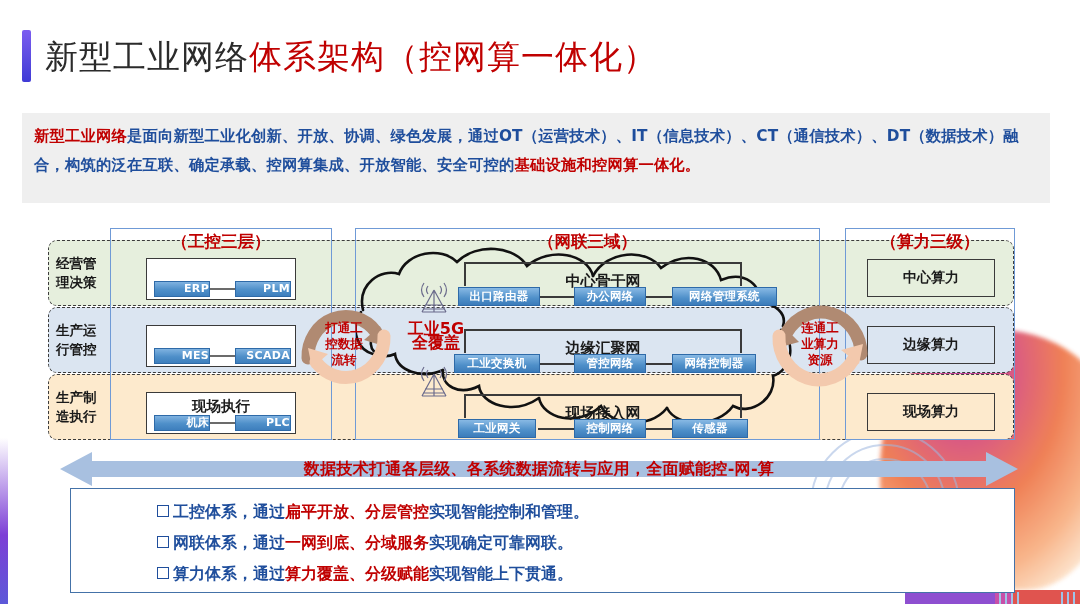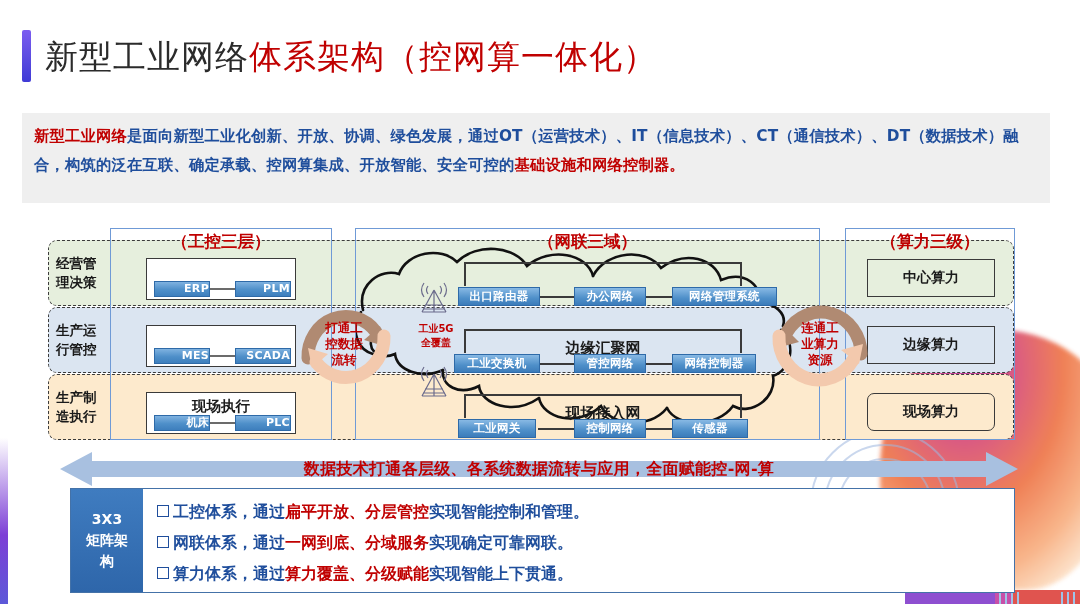--- a/index.html
+++ b/index.html
@@ -66,21 +66,21 @@
   .rbox{position:absolute;left:22px;width:128px;height:38px;border:1.4px solid #3a3a3a;background:transparent;
      display:flex;align-items:center;justify-content:center;font-size:14px;font-weight:bold;color:#1a1a1a;box-sizing:border-box;}
   
   .netlabel{position:absolute;left:0;right:0;text-align:center;font-size:15px;font-weight:bold;color:#1a1a1a;}
   .netchip{position:absolute;height:19px;border:1px solid #2e6aa8;box-sizing:border-box;
      background:linear-gradient(180deg,#88b9e4 0%,#4e8fc9 60%,#3c7cba 100%);
      color:#ffffff;font-size:11.5px;font-weight:bold;text-align:center;line-height:17px;letter-spacing:.3px;}
   .netline{position:absolute;height:1.6px;background:#3a3a3a;}
   .netvline{position:absolute;width:1.6px;background:#3a3a3a;}
   
-  #g5-label{position:absolute;left:405px;top:322px;width:62px;text-align:center;font-size:10px;font-weight:bold;
+  #g5-label{position:absolute;left:405px;top:322px;width:62px;text-align:center;font-size:16px;font-weight:bold;
      color:#c00000;line-height:14px;}
   
   .circarrow{position:absolute;pointer-events:none;}
   .arrowtext{position:absolute;font-size:12.5px;font-weight:bold;color:#c00000;text-align:center;line-height:16px;}
   
   #banner{position:absolute;left:60px;top:450px;width:958px;height:38px;}
   #banner-text{position:absolute;left:0;right:0;top:9px;text-align:center;font-size:16px;font-weight:bold;color:#c00000;letter-spacing:.3px;}
   
   #bottom-panel{position:absolute;left:70px;top:488px;width:945px;height:105px;border:1px solid #4472a8;background:#ffffff;box-sizing:border-box;}
   #matrix-tag{position:absolute;left:0;top:0;width:72px;height:103px;
@@ -120,21 +120,21 @@
   </g>
   <rect x="0" y="18" width="1080" height="4" fill="#ffffff"></rect>
 </svg>
 
 <div id="title-row">
   <div id="title-accent"></div>
   <div id="title-text"><span>新型工业网络</span><span class="red">体系架构（控网算一体化）</span></div>
 </div>
 
 <div id="desc-box">
-  <div id="desc-text"><span class="red">新型工业网络</span><span>是面向新型工业化创新、开放、协调、绿色发展，通过OT（运营技术）、IT（信息技术）、CT（通</span><span>信技术）、DT（数据技术）融合，构筑的泛在互联、确定承载、控网算集成、开放智能、安全可控的</span><span class="red">基础设施和</span><span class="red">网络控制器。</span></div>
+  <div id="desc-text"><span class="red">新型工业网络</span><span>是面向新型工业化创新、开放、协调、绿色发展，通过OT（运营技术）、IT（信息技术）、CT（通</span><span>信技术）、DT（数据技术）融合，构筑的泛在互联、确定承载、控网算集成、开放智能、安全可控的</span><span class="red">基础设施和</span><span class="red">控网算一体化。</span></div>
 </div>
 
 <div id="diagram">
   <div class="band b1"></div>
   <div class="band b2"></div>
   <div class="band b3"></div>
 
   <div class="rowlabel" style="top:14px;">经营管<br>理决策</div>
   <div class="rowlabel" style="top:81px;">生产运<br>行管控</div>
   <div class="rowlabel" style="top:148px;">生产制<br>造执行</div>
@@ -188,20 +188,21 @@
     <path d="M14 8 q-3 4 0 8 M10 5 q-5 7 0 14 M26 8 q3 4 0 8 M30 5 q5 7 0 14"></path>
     <path d="M20 12 L8 34 M20 12 L32 34 M11 27 L29 27 M9 31 L31 31 M20 12 L20 34 M8 34 L32 34"></path>
   </g>
 </svg>
 <div id="g5-label">工业5G<br>全覆盖</div>
 
 <div style="position:absolute;left:464px;top:262px;width:278px;height:44px;">
   <div class="netvline" style="left:0;top:0;height:24px;"></div>
   <div class="netline" style="left:0;top:0;width:278px;"></div>
   <div class="netvline" style="left:276px;top:0;height:24px;"></div>
+  <div class="netlabel" style="top:10px;">中心骨干网</div>
   <div class="netline" style="left:74px;top:34px;width:38px;"></div>
   <div class="netline" style="left:180px;top:34px;width:30px;"></div>
   <div class="netchip" style="left:-6px;top:25px;width:82px;">出口路由器</div>
   <div class="netchip" style="left:110px;top:25px;width:72px;">办公网络</div>
   <div class="netchip" style="left:208px;top:25px;width:105px;">网络管理系统</div>
 </div>
 
 <div style="position:absolute;left:464px;top:329px;width:278px;height:44px;">
   <div class="netvline" style="left:0;top:0;height:24px;"></div>
   <div class="netline" style="left:0;top:0;width:278px;"></div>
@@ -224,21 +225,21 @@
   <div class="netchip" style="left:-6px;top:25px;width:78px;">工业网关</div>
   <div class="netchip" style="left:110px;top:25px;width:72px;">控制网络</div>
   <div class="netchip" style="left:208px;top:25px;width:76px;">传感器</div>
 </div>
 
 <div class="colframe" id="col-right">
   <div class="coltitle">（算力三级）</div>
 </div>
 <div class="rbox" style="left:867px;top:259px;">中心算力</div>
 <div class="rbox" style="left:867px;top:326px;">边缘算力</div>
-<div class="rbox" style="left:867px;top:393px;border-radius:7px;">现场算力</div>
+<div class="rbox" style="left:867px;top:393px;">现场算力</div>
 
 <svg class="circarrow" style="left:292px;top:296px;width:108px;height:100px;" viewBox="0 0 108 100">
   <path d="M16 62 A38 40 0 0 1 84 36" fill="none" stroke="#b08a72" stroke-width="13" stroke-linecap="round"></path>
   <path d="M72 44 L88 30 L92 50 Z" fill="#b08a72"></path>
   <path d="M92 40 A38 40 0 0 1 24 66" fill="none" stroke="#f3c9ad" stroke-width="13" stroke-linecap="round"></path>
   <path d="M36 58 L20 72 L16 52 Z" fill="#f3c9ad"></path>
 </svg>
 <div class="arrowtext" style="left:313px;top:320px;width:62px;">打通工<br>控数据<br>流转</div>
 
 <svg class="circarrow" style="left:765px;top:294px;width:112px;height:102px;" viewBox="0 0 112 102">
@@ -250,21 +251,20 @@
 <div class="arrowtext" style="left:789px;top:320px;width:62px;">连通工<br>业算力<br>资源</div>
 
 <div id="banner">
   <svg style="position:absolute;left:0;top:0;width:958px;height:38px;" viewBox="0 0 958 38" preserveAspectRatio="none">
     <polygon points="0,19 32,2 32,11 926,11 926,2 958,19 926,36 926,27 32,27 32,36" fill="#a8c0e0"></polygon>
   </svg>
   <div id="banner-text">数据技术打通各层级、各系统数据流转与应用，全面赋能控-网-算</div>
 </div>
 
 <div id="bottom-panel">
-  <div id="matrix-tag">3X3<br>矩阵架<br>构</div>
   <div id="bullets">
     <div class="bullet">
       <div class="bsq"></div>
       <div class="btext"><span>工控体系，通过</span><span class="red">扁平开放、分层管控</span><span>实现智能控制和管理。</span></div>
     </div>
     <div class="bullet">
       <div class="bsq"></div>
       <div class="btext"><span>网联体系，通过</span><span class="red">一网到底、分域服务</span><span>实现确定可靠网联。</span></div>
     </div>
     <div class="bullet">

